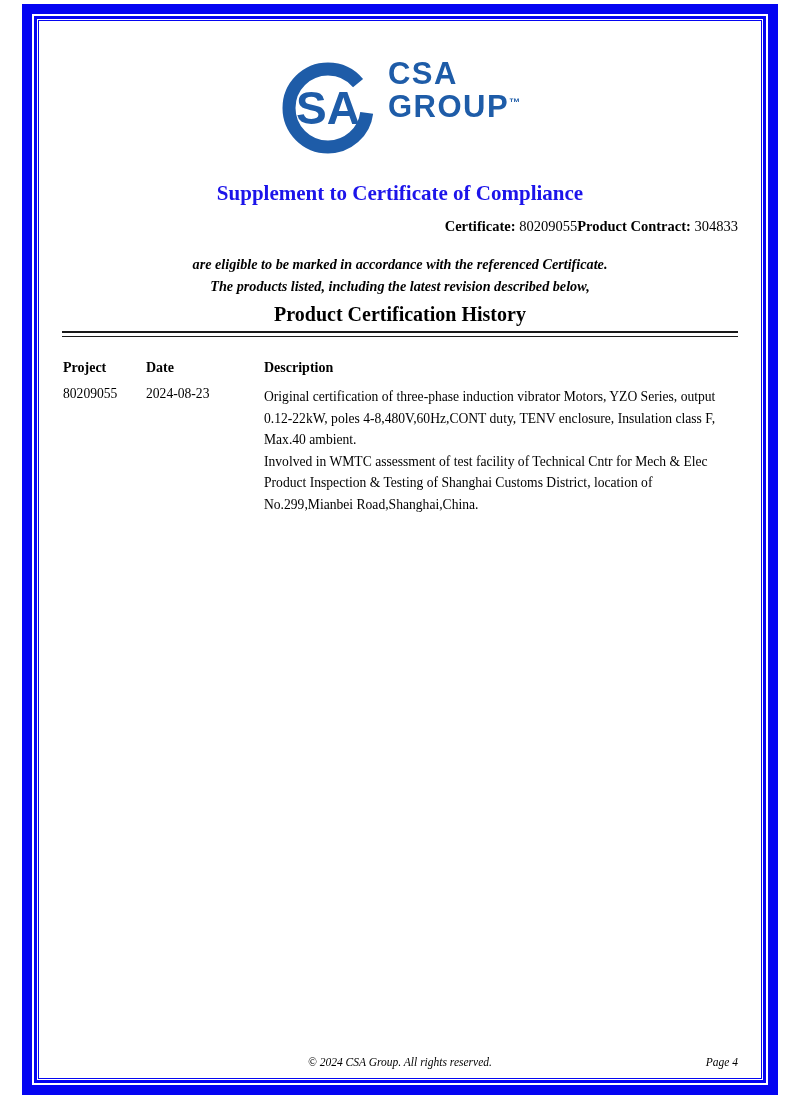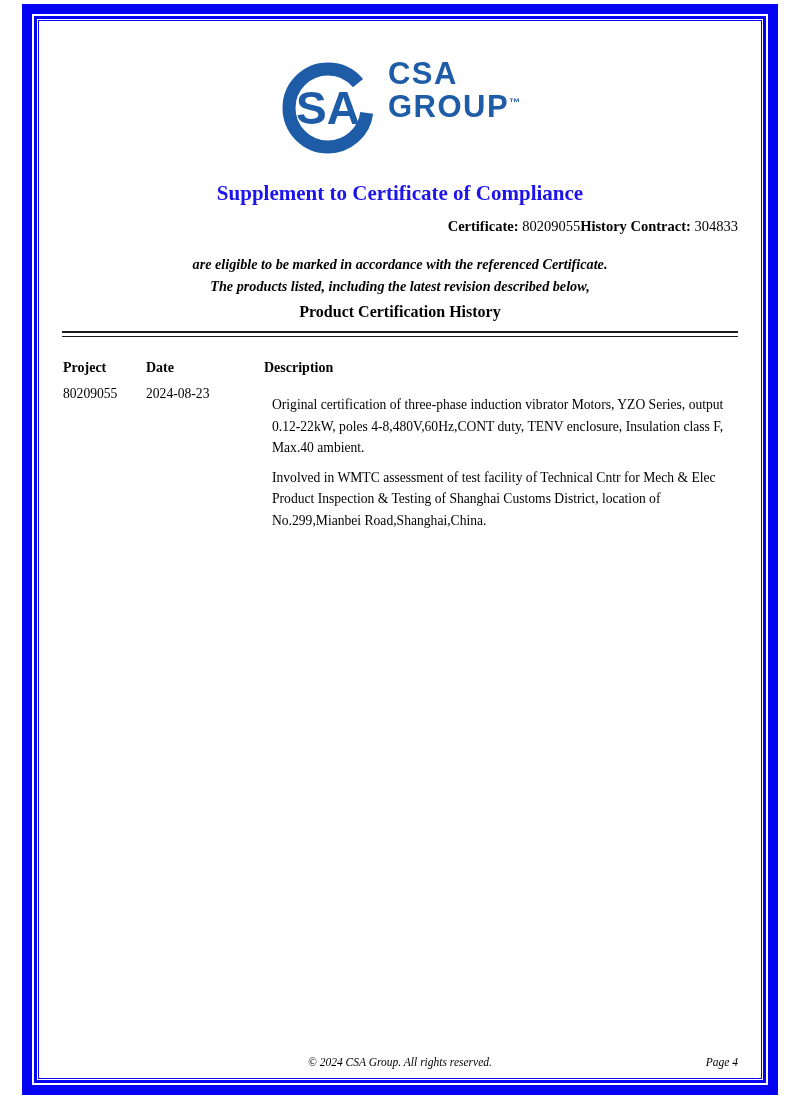--- a/index.html
+++ b/index.html
@@ -95,39 +95,39 @@
     line-height: 22px;
   }
   
   .section-heading {
     position: absolute;
     top: 303px;
     left: 0;
     width: 100%;
     text-align: center;
     font-weight: bold;
-    font-size: 16px;
+    font-size: 20px;
   }
   .section-rule {
     position: absolute;
     top: 331px;
     left: 62px;
     width: 676px;
     height: 3px;
     border-top: 2px solid #1a1a1a;
     border-bottom: 1px solid #1a1a1a;
   }
   
   .col-project { position: absolute; left: 63px; width: 80px; }
   .col-date    { position: absolute; left: 146px; width: 110px; }
   .col-desc    { position: absolute; left: 264px; width: 474px; }
   .table-header { position: absolute; top: 360px; left: 0; width: 100%; font-weight: bold; font-size: 14px; }
   .table-row    { position: absolute; top: 386px; left: 0; width: 100%; font-size: 13.6px; }
   .table-row .cell-desc p {
-    margin: 8px;
+    margin: 0;
     line-height: 21.5px;
   }
   
   .footer {
     position: absolute;
     top: 1056px;
     left: 62px;
     right: 62px;
     height: 16px;
     font-size: 11.5px;
@@ -172,21 +172,21 @@
     </div>
 
     <div class="doc-title">Supplement to Certificate of Compliance</div>
 
     <div class="cert-row">
       <span>
         <b>Certificate:</b>
         <span>80209055</span>
       </span>
       <span>
-        <b>History Contract:</b>
+        <b>Product Contract:</b>
         <span>304833</span>
       </span>
     </div>
 
     <div class="notice">
       <div>are eligible to be marked in accordance with the referenced Certificate.</div>
       <div>The products listed, including the latest revision described below,</div>
     </div>
 
     <div class="section-heading">Product Certification History</div>

